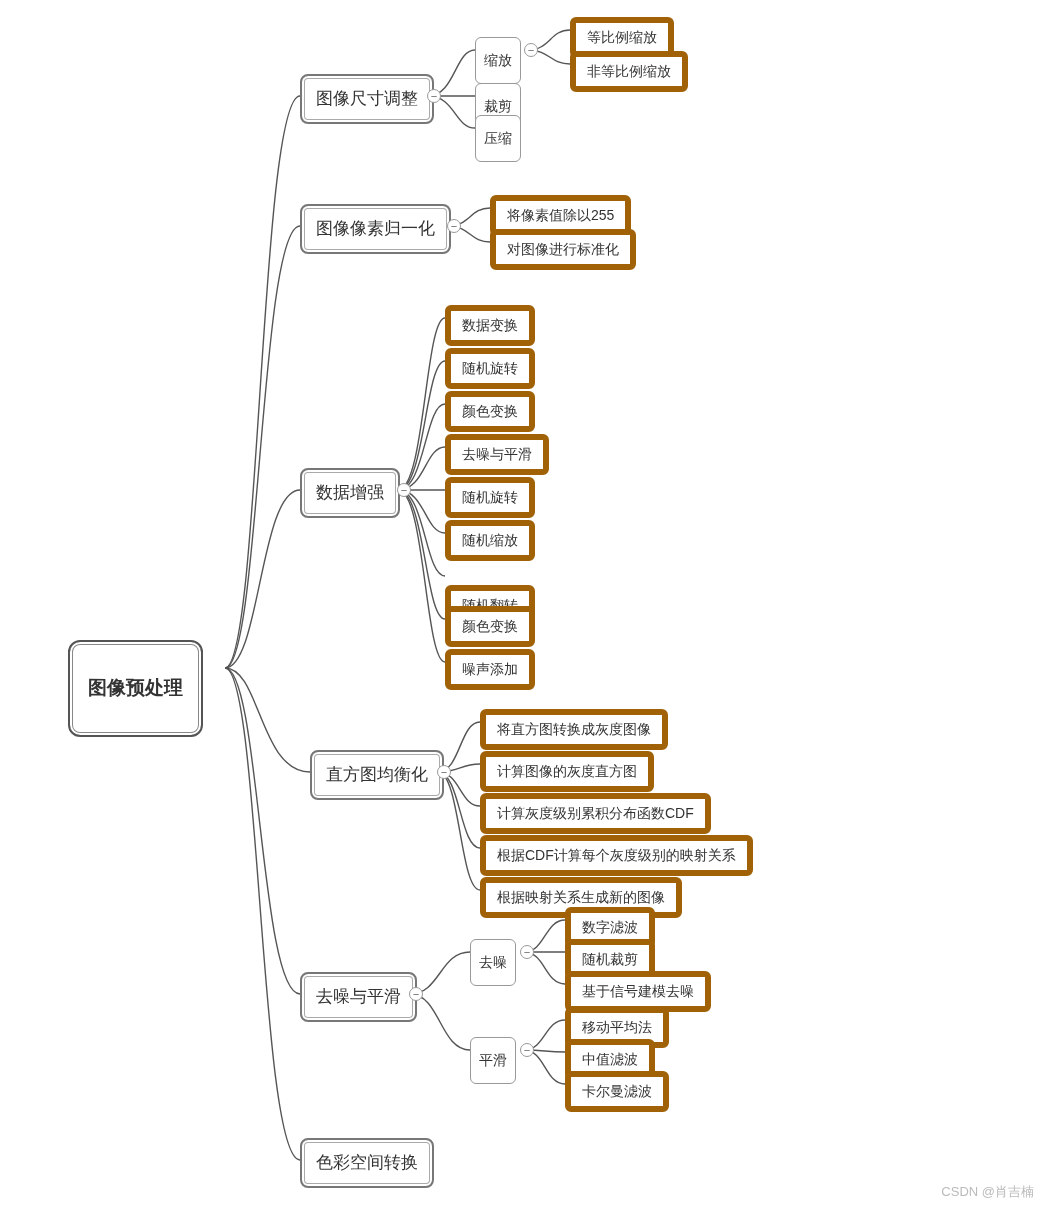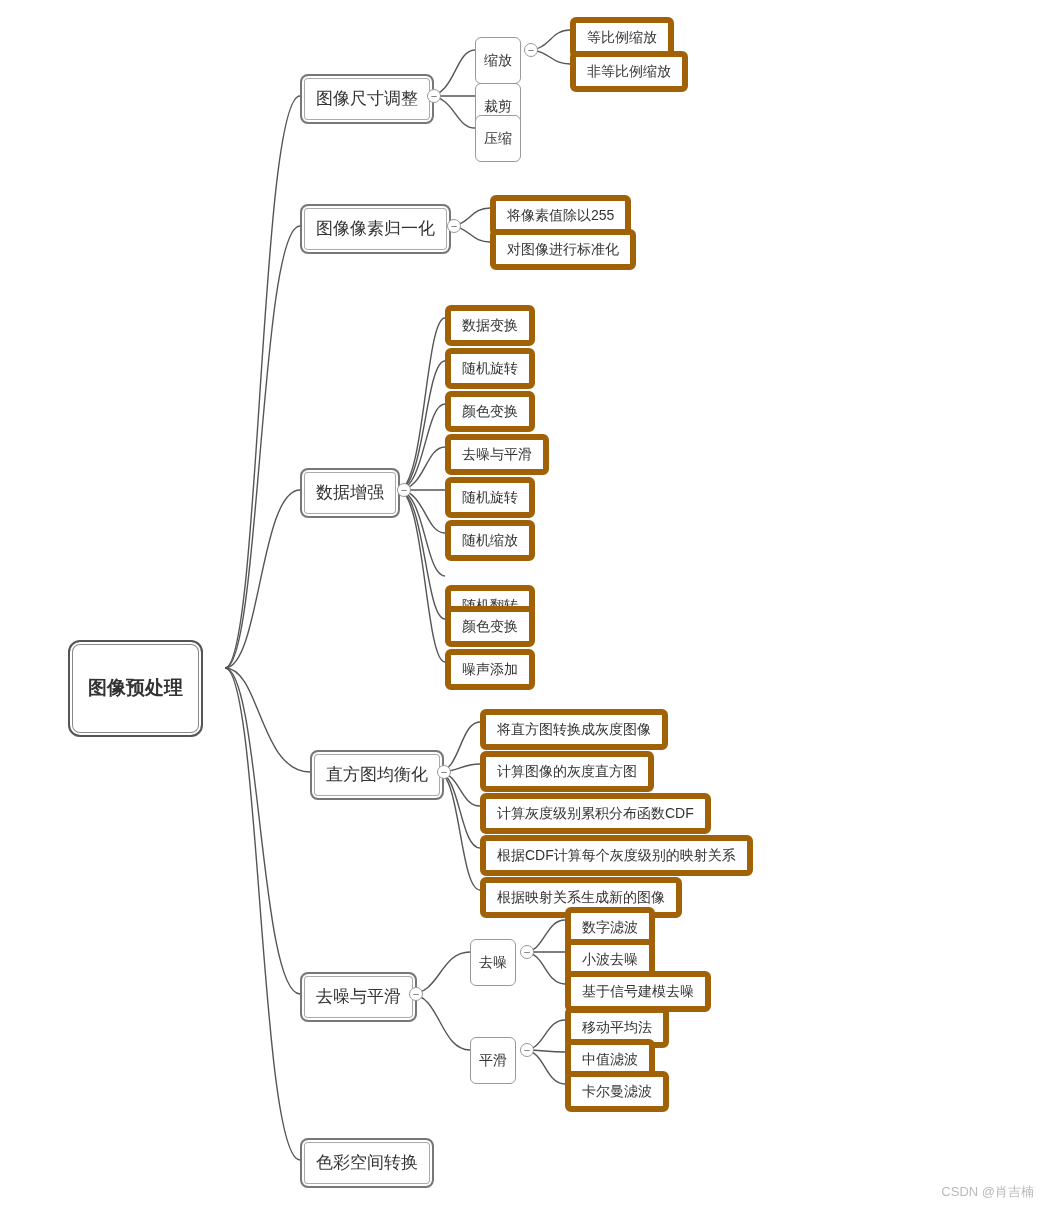--- a/index.html
+++ b/index.html
@@ -162,21 +162,21 @@
 <div class="node" style="left:480px; top:751px;"><span>计算图像的灰度直方图</span></div>
 <div class="node" style="left:480px; top:793px;"><span>计算灰度级别累积分布函数CDF</span></div>
 <div class="node" style="left:480px; top:835px;"><span>根据CDF计算每个灰度级别的映射关系</span></div>
 <div class="node" style="left:480px; top:877px;"><span>根据映射关系生成新的图像</span></div>
 
 <div class="node branch" style="left:300px; top:972px;"><span>去噪与平滑</span></div>
 <div class="toggle" style="left:416px; top:994px;">−</div>
 <div class="node mid" style="left:470px; top:939px;"><span>去噪</span></div>
 <div class="toggle" style="left:527px; top:952px;">−</div>
 <div class="node" style="left:565px; top:907px;"><span>数字滤波</span></div>
-<div class="node" style="left:565px; top:939px;"><span>小波去噪</span></div>
+<div class="node" style="left:565px; top:939px;"><span>随机裁剪</span></div>
 <div class="node" style="left:565px; top:971px;"><span>基于信号建模去噪</span></div>
 <div class="node mid" style="left:470px; top:1037px;"><span>平滑</span></div>
 <div class="toggle" style="left:527px; top:1050px;">−</div>
 <div class="node" style="left:565px; top:1007px;"><span>移动平均法</span></div>
 <div class="node" style="left:565px; top:1039px;"><span>中值滤波</span></div>
 <div class="node" style="left:565px; top:1071px;"><span>卡尔曼滤波</span></div>
 
 <div class="node branch" style="left:300px; top:1138px;"><span>色彩空间转换</span></div>
 
 <div class="watermark"><span>CSDN @肖吉楠</span></div>

